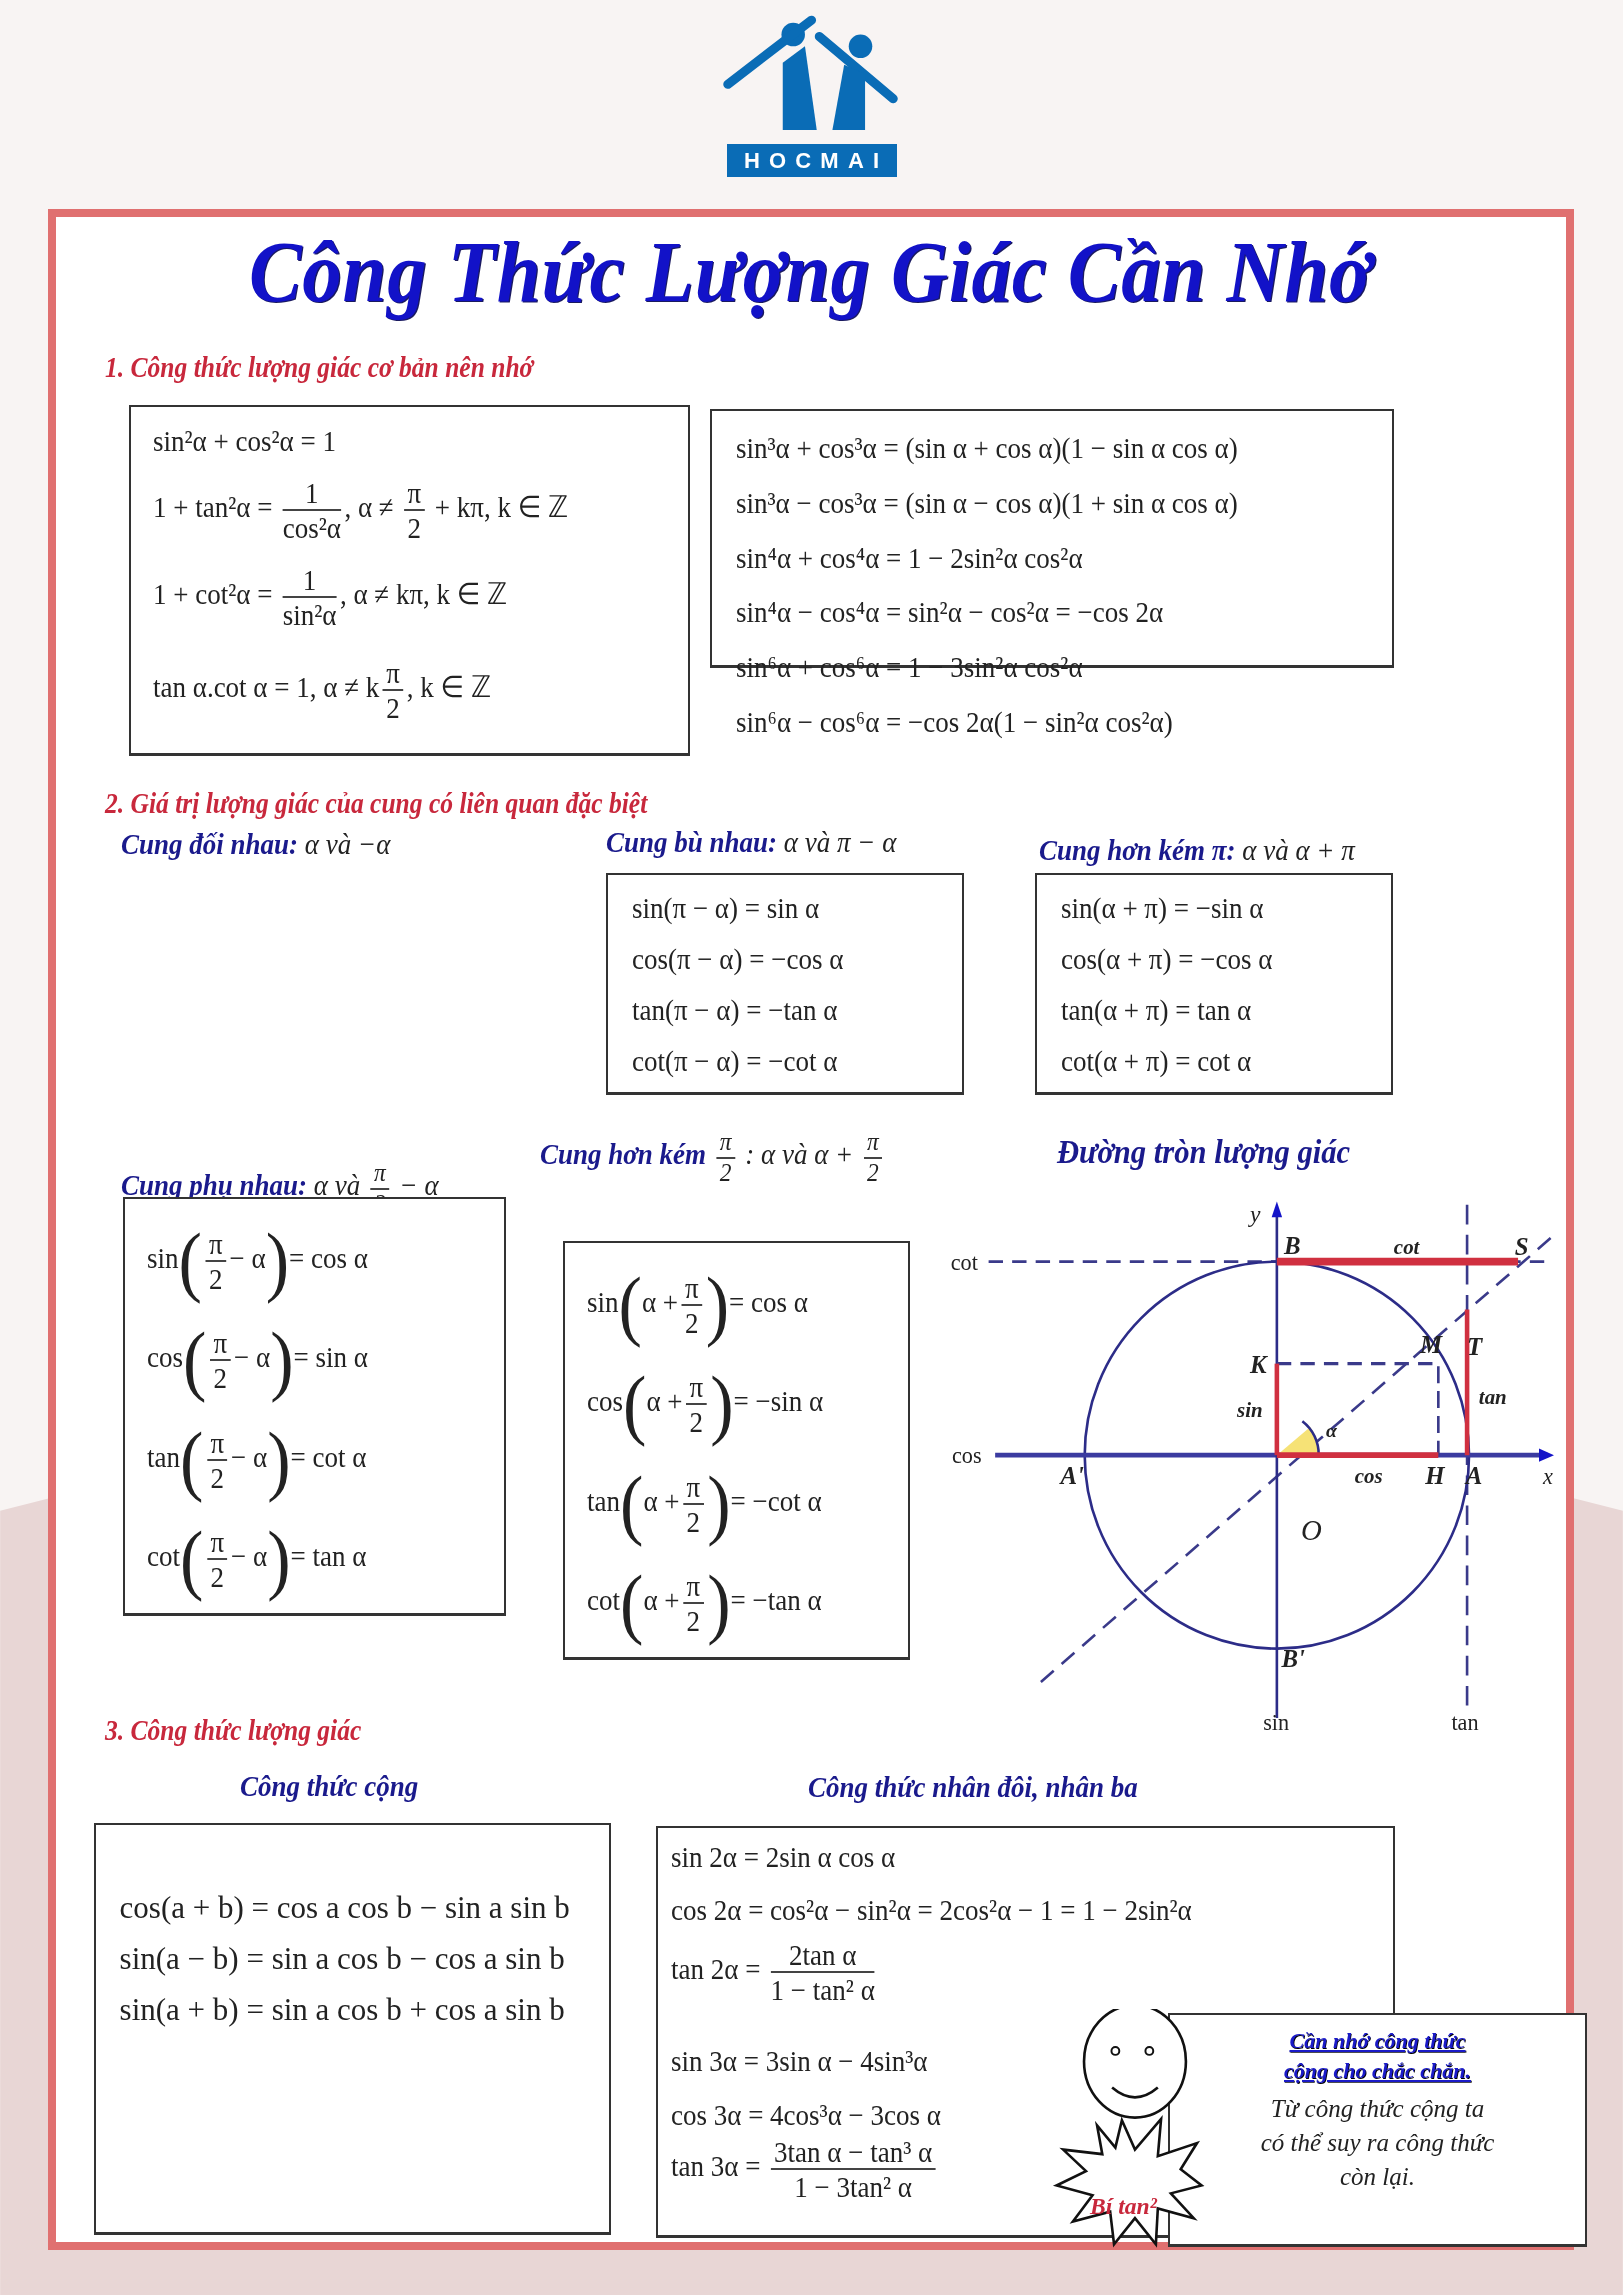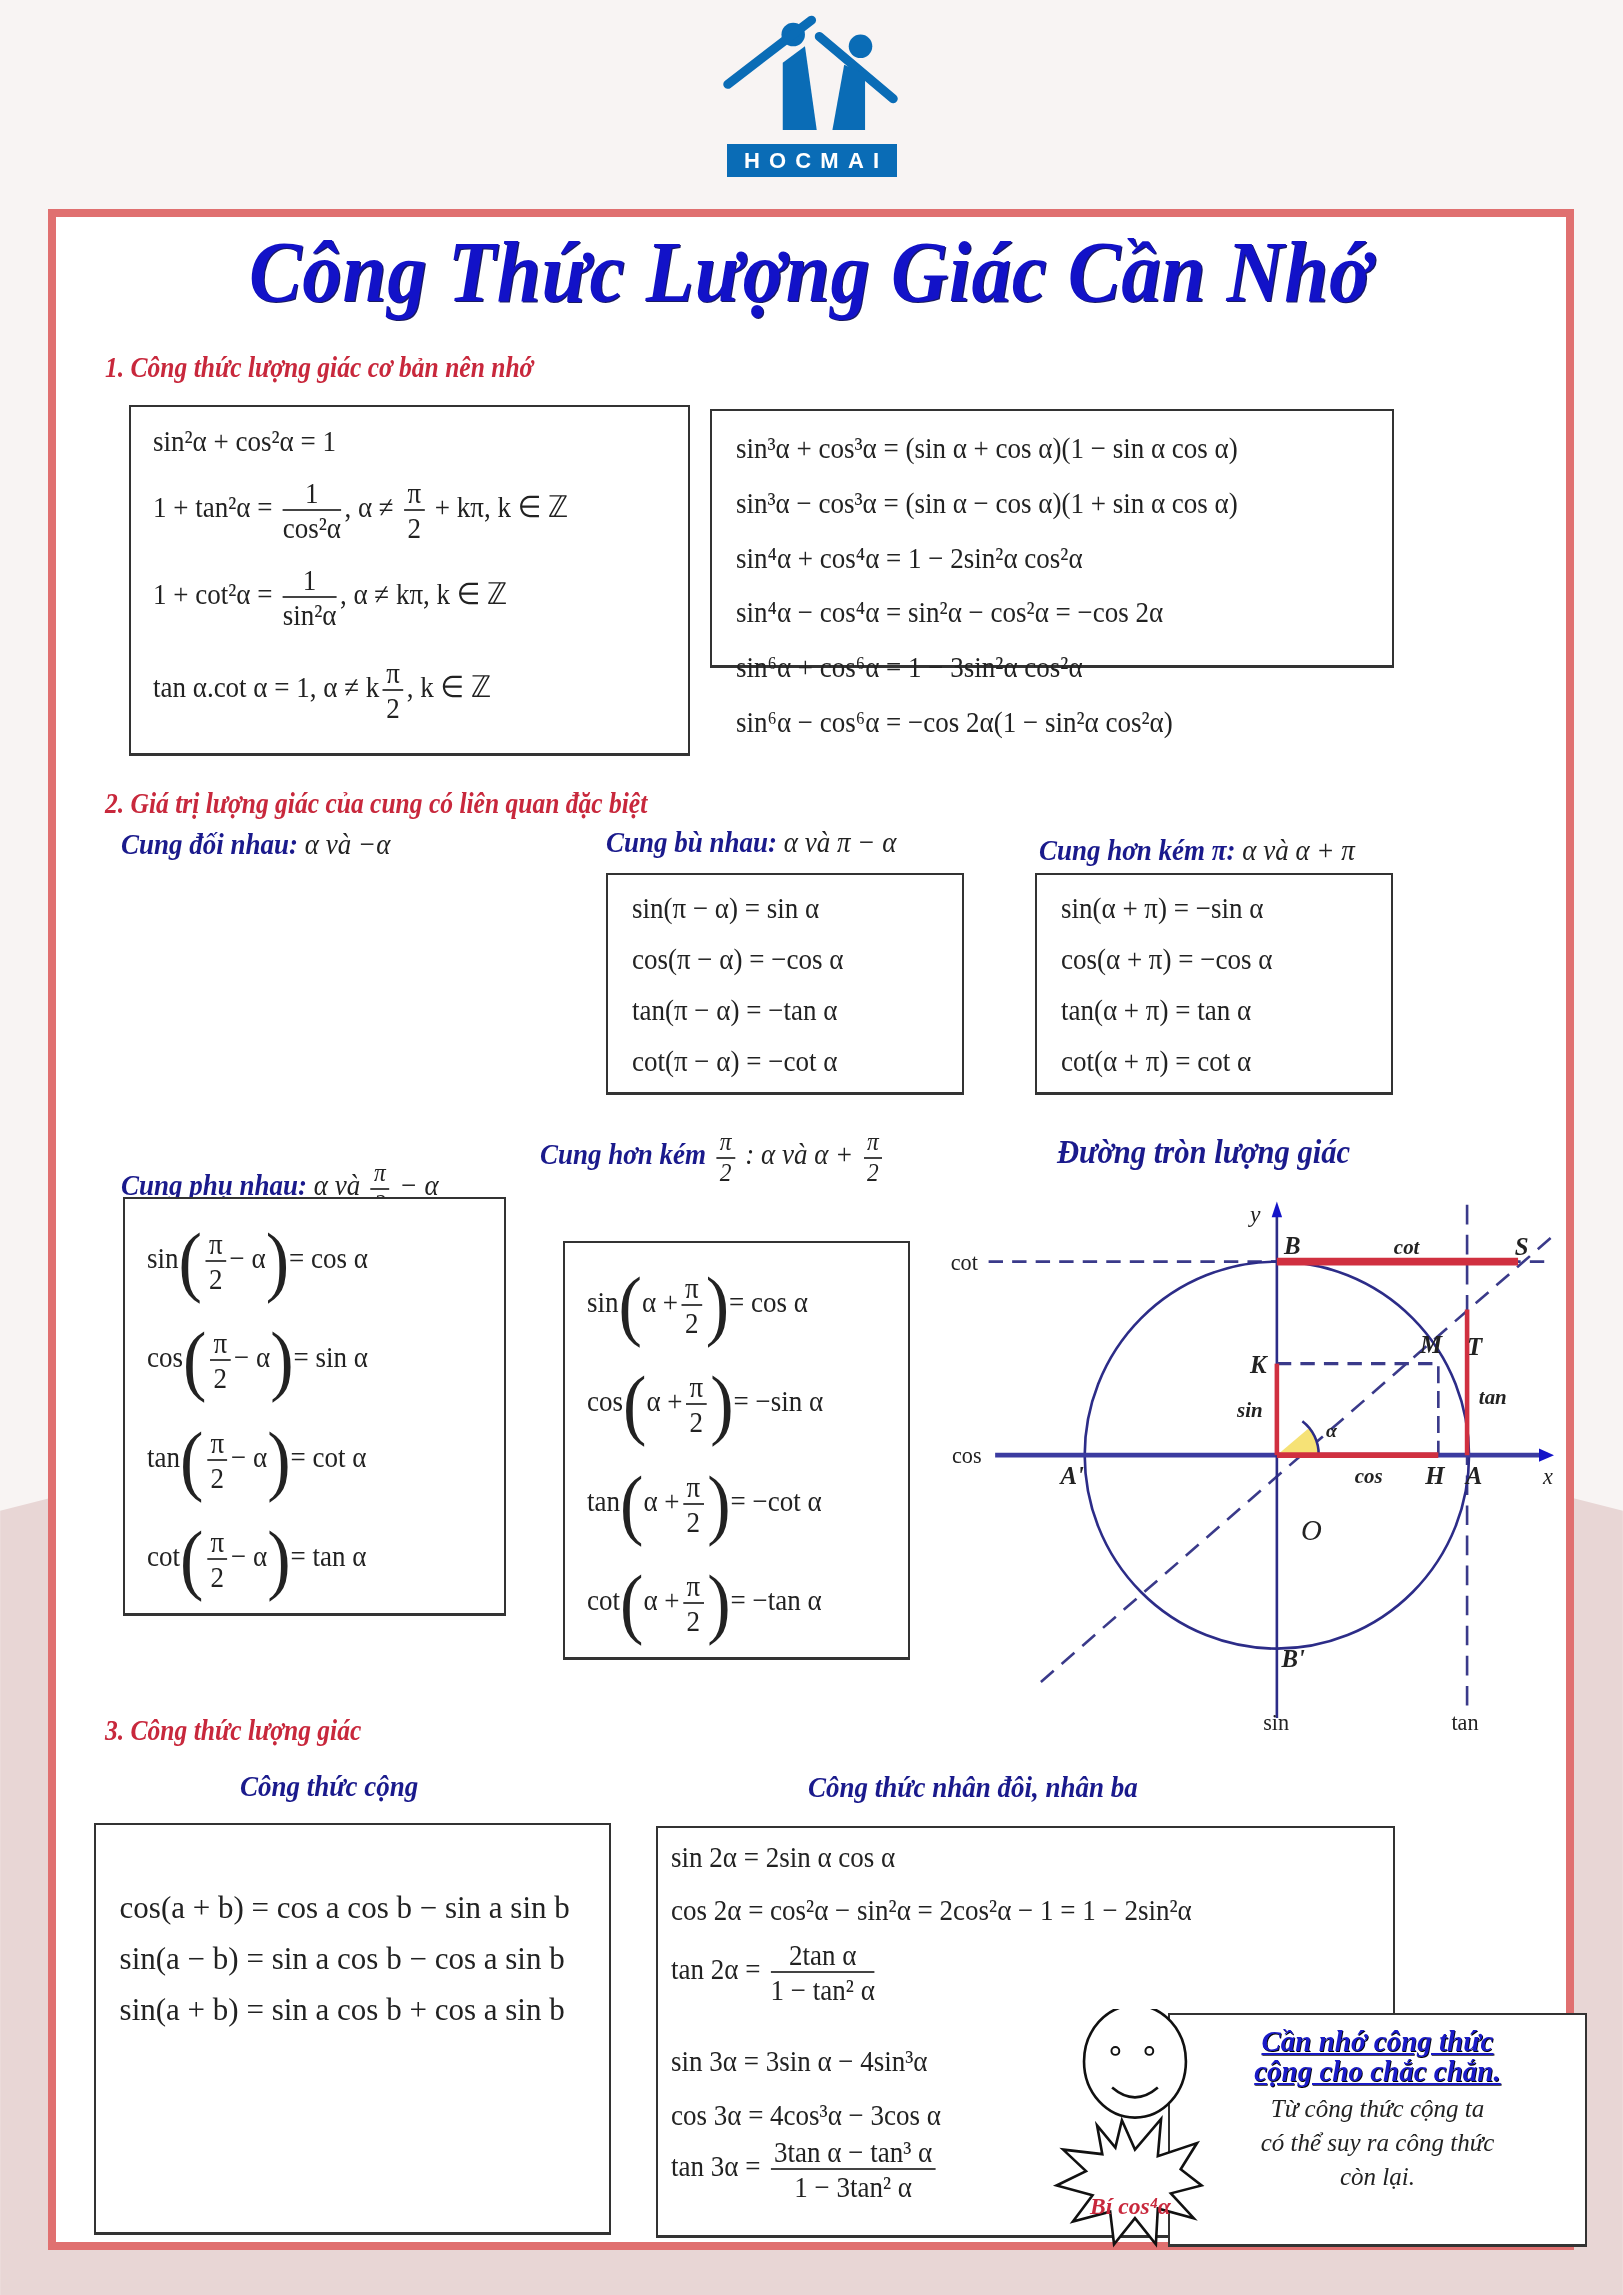--- a/index.html
+++ b/index.html
@@ -55,21 +55,21 @@
   .frac .n { display:block; border-bottom:2px solid #444; padding:0 3.9px; line-height:1.1; }
   .frac .d { display:block; line-height:1.1; }
   .paren { font-size:130%; vertical-align:middle; }
   .smiley { position:absolute; }
   .tip-box {
     position:absolute; border:2.6px solid #333; border-bottom-width:3.9px; background:#fff;
     box-sizing:border-box;
   }
   .tip-head {
     position:absolute; left:0; width:100%; text-align:center;
-    color:#1a1ac8; font-weight:bold; font-style:italic; font-size:29px;
+    color:#1a1ac8; font-weight:bold; font-style:italic; font-size:22px;
     line-height:30px; text-decoration:underline; text-shadow:0.7px 0.7px 0 #000;
   }
   .tip-body {
     position:absolute; left:0; width:100%; text-align:center; color:#222;
     font-style:italic; font-size:25px; line-height:34px;
   }
   .secret {
     position:absolute; color:#c8283c; font-style:italic; font-weight:bold; font-size:23.6px;
   }
   .dlabel { font-family:"Liberation Serif", serif; fill:#222; }
@@ -268,15 +268,15 @@
     </div>
   </div>
 
   <svg class="smiley" style="left:981px;top:1792px" width="209" height="242" viewBox="0 0 320 370">
     <ellipse cx="150" cy="80" rx="78" ry="86" fill="#fff" stroke="#111" stroke-width="4"></ellipse>
     <circle cx="120" cy="64" r="6" fill="none" stroke="#111" stroke-width="3"></circle>
     <circle cx="172" cy="64" r="6" fill="none" stroke="#111" stroke-width="3"></circle>
     <path d="M115,120 Q150,150 185,120" fill="none" stroke="#111" stroke-width="4"></path>
     <polygon fill="#fff" stroke="#111" stroke-width="4" points="130,170 150,215 190,168 185,225 245,205 220,245 252,270 205,282 240,320 185,305 182,360 150,320 118,360 112,310 55,325 85,285 30,270 75,248 40,215 100,222 92,178 120,212"></polygon>
   </svg>
-  <div class="secret" style="left:1034px;top:1976px">Bí cos⁴α</div>
+  <div class="secret" style="left:1034px;top:1976px">Bí tan²</div>
 </div>
 
 
 </body></html>

